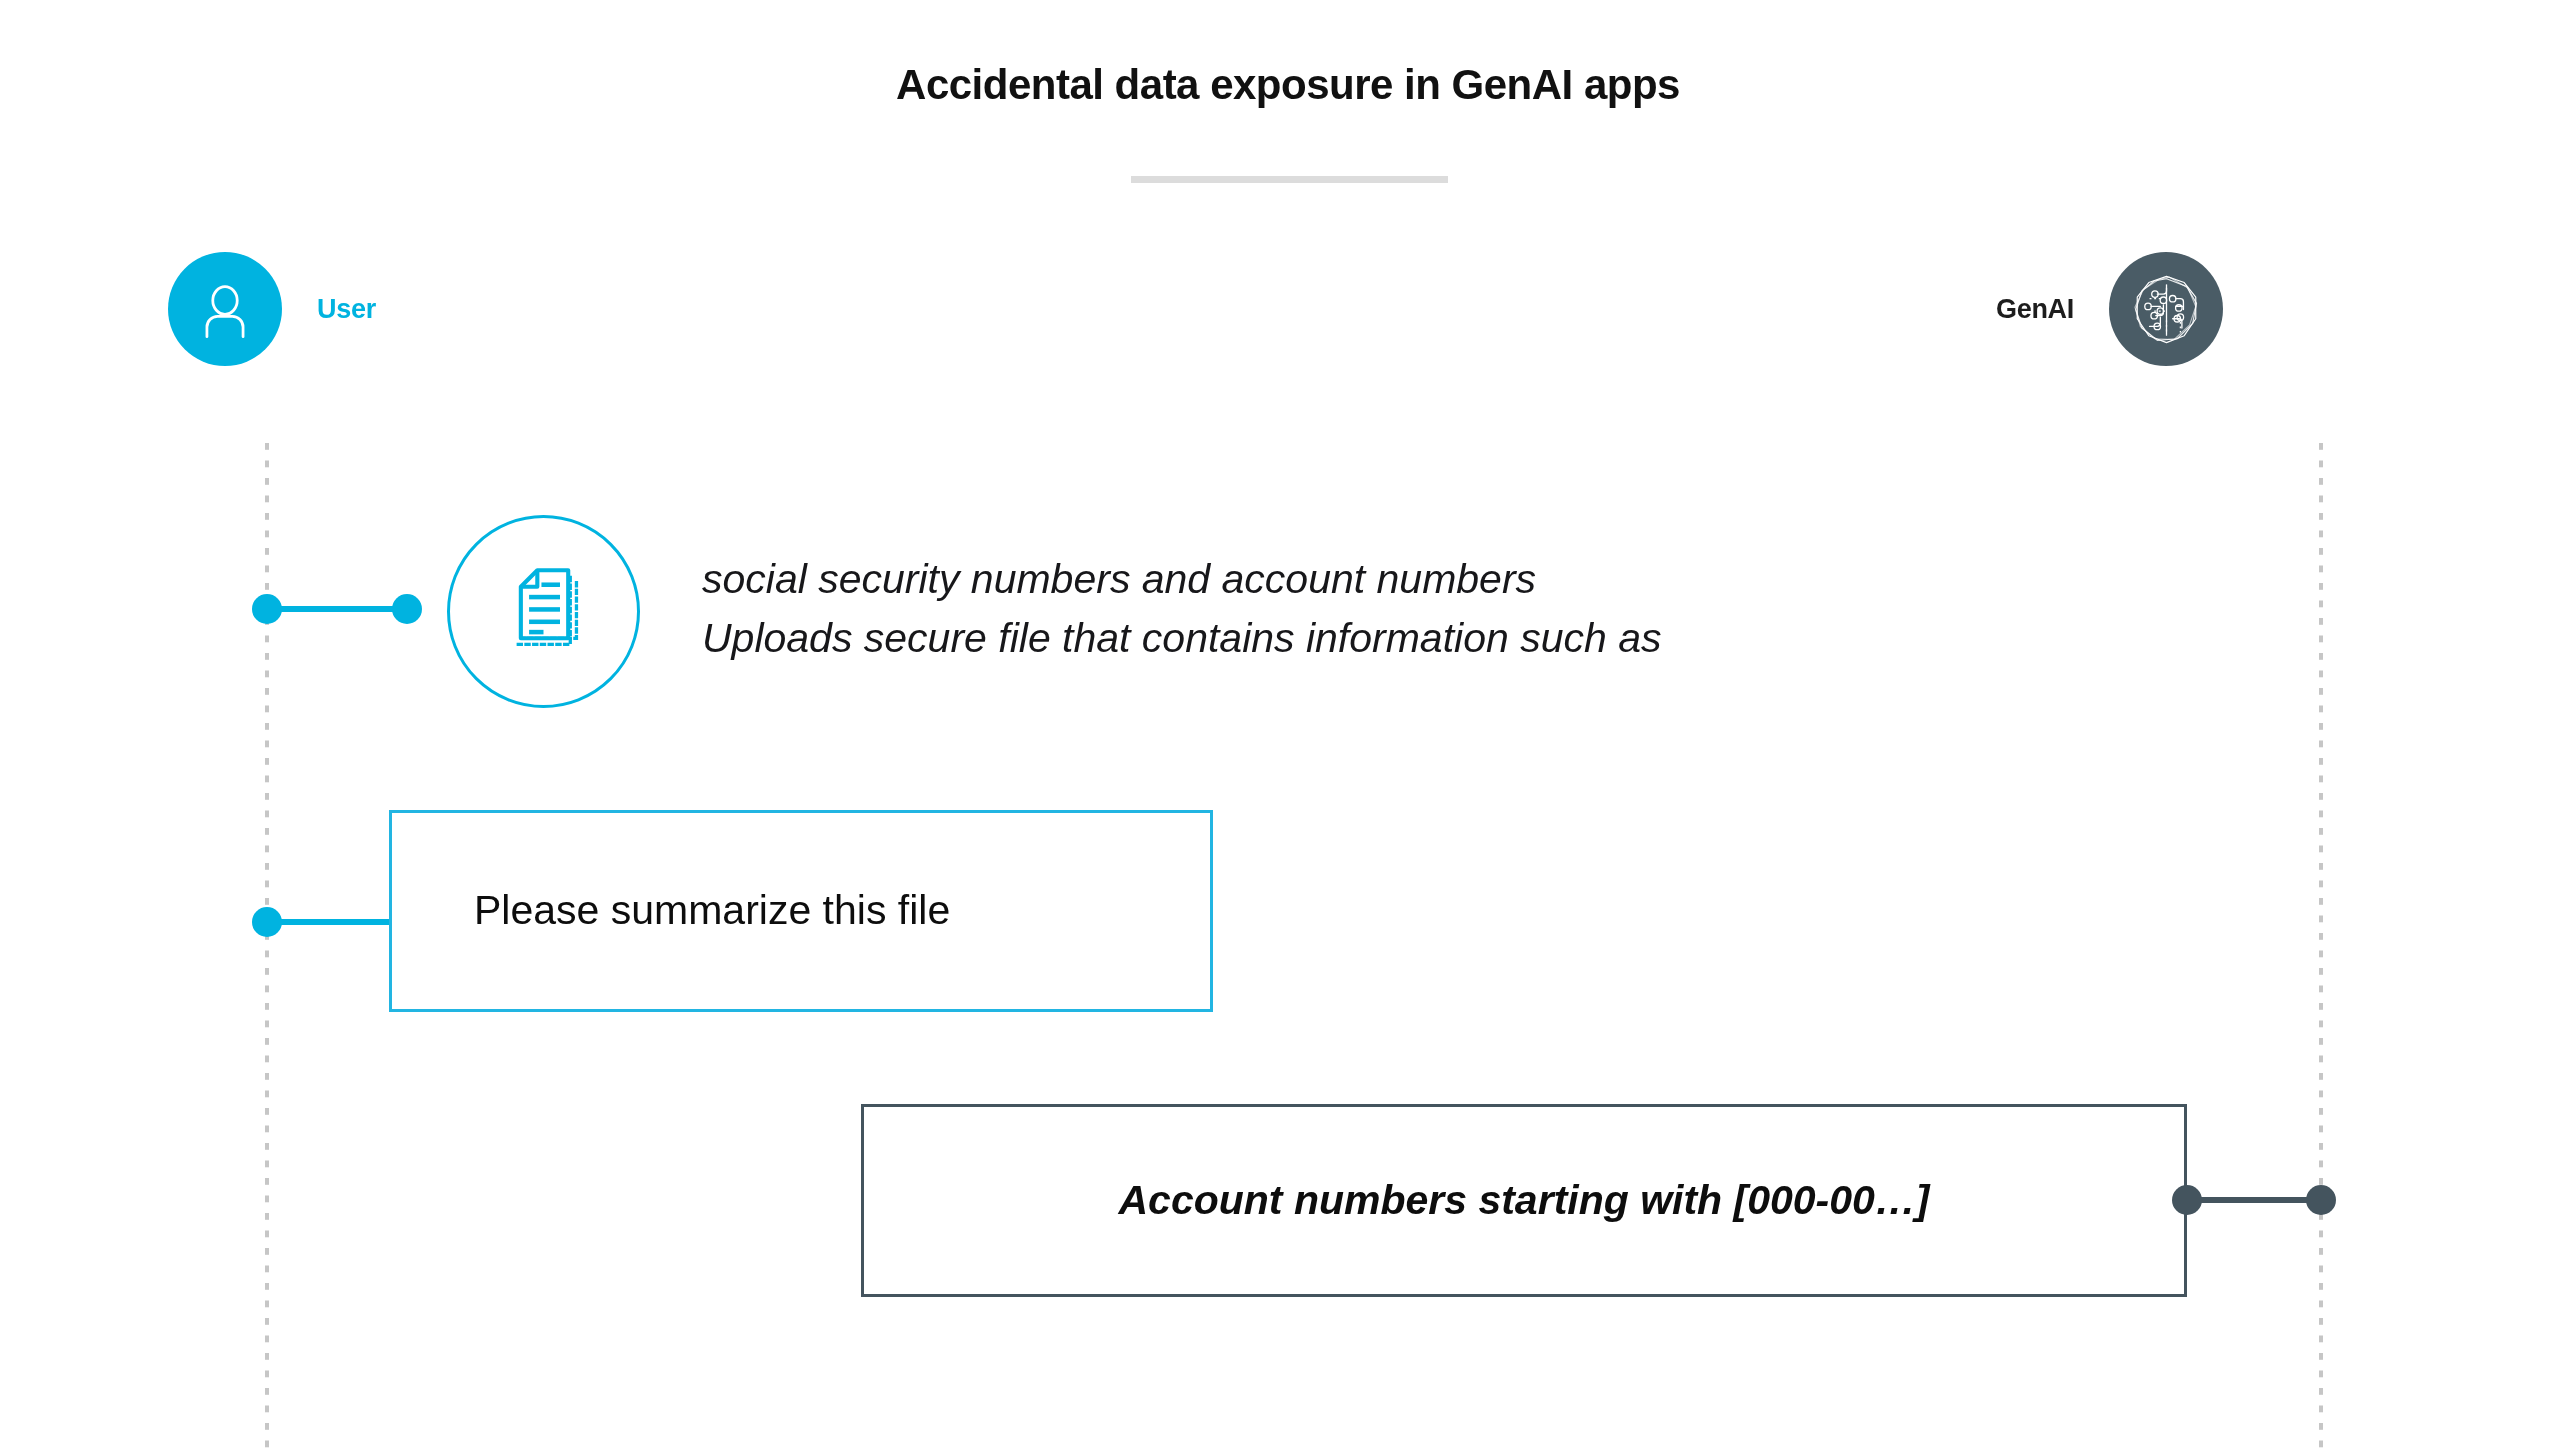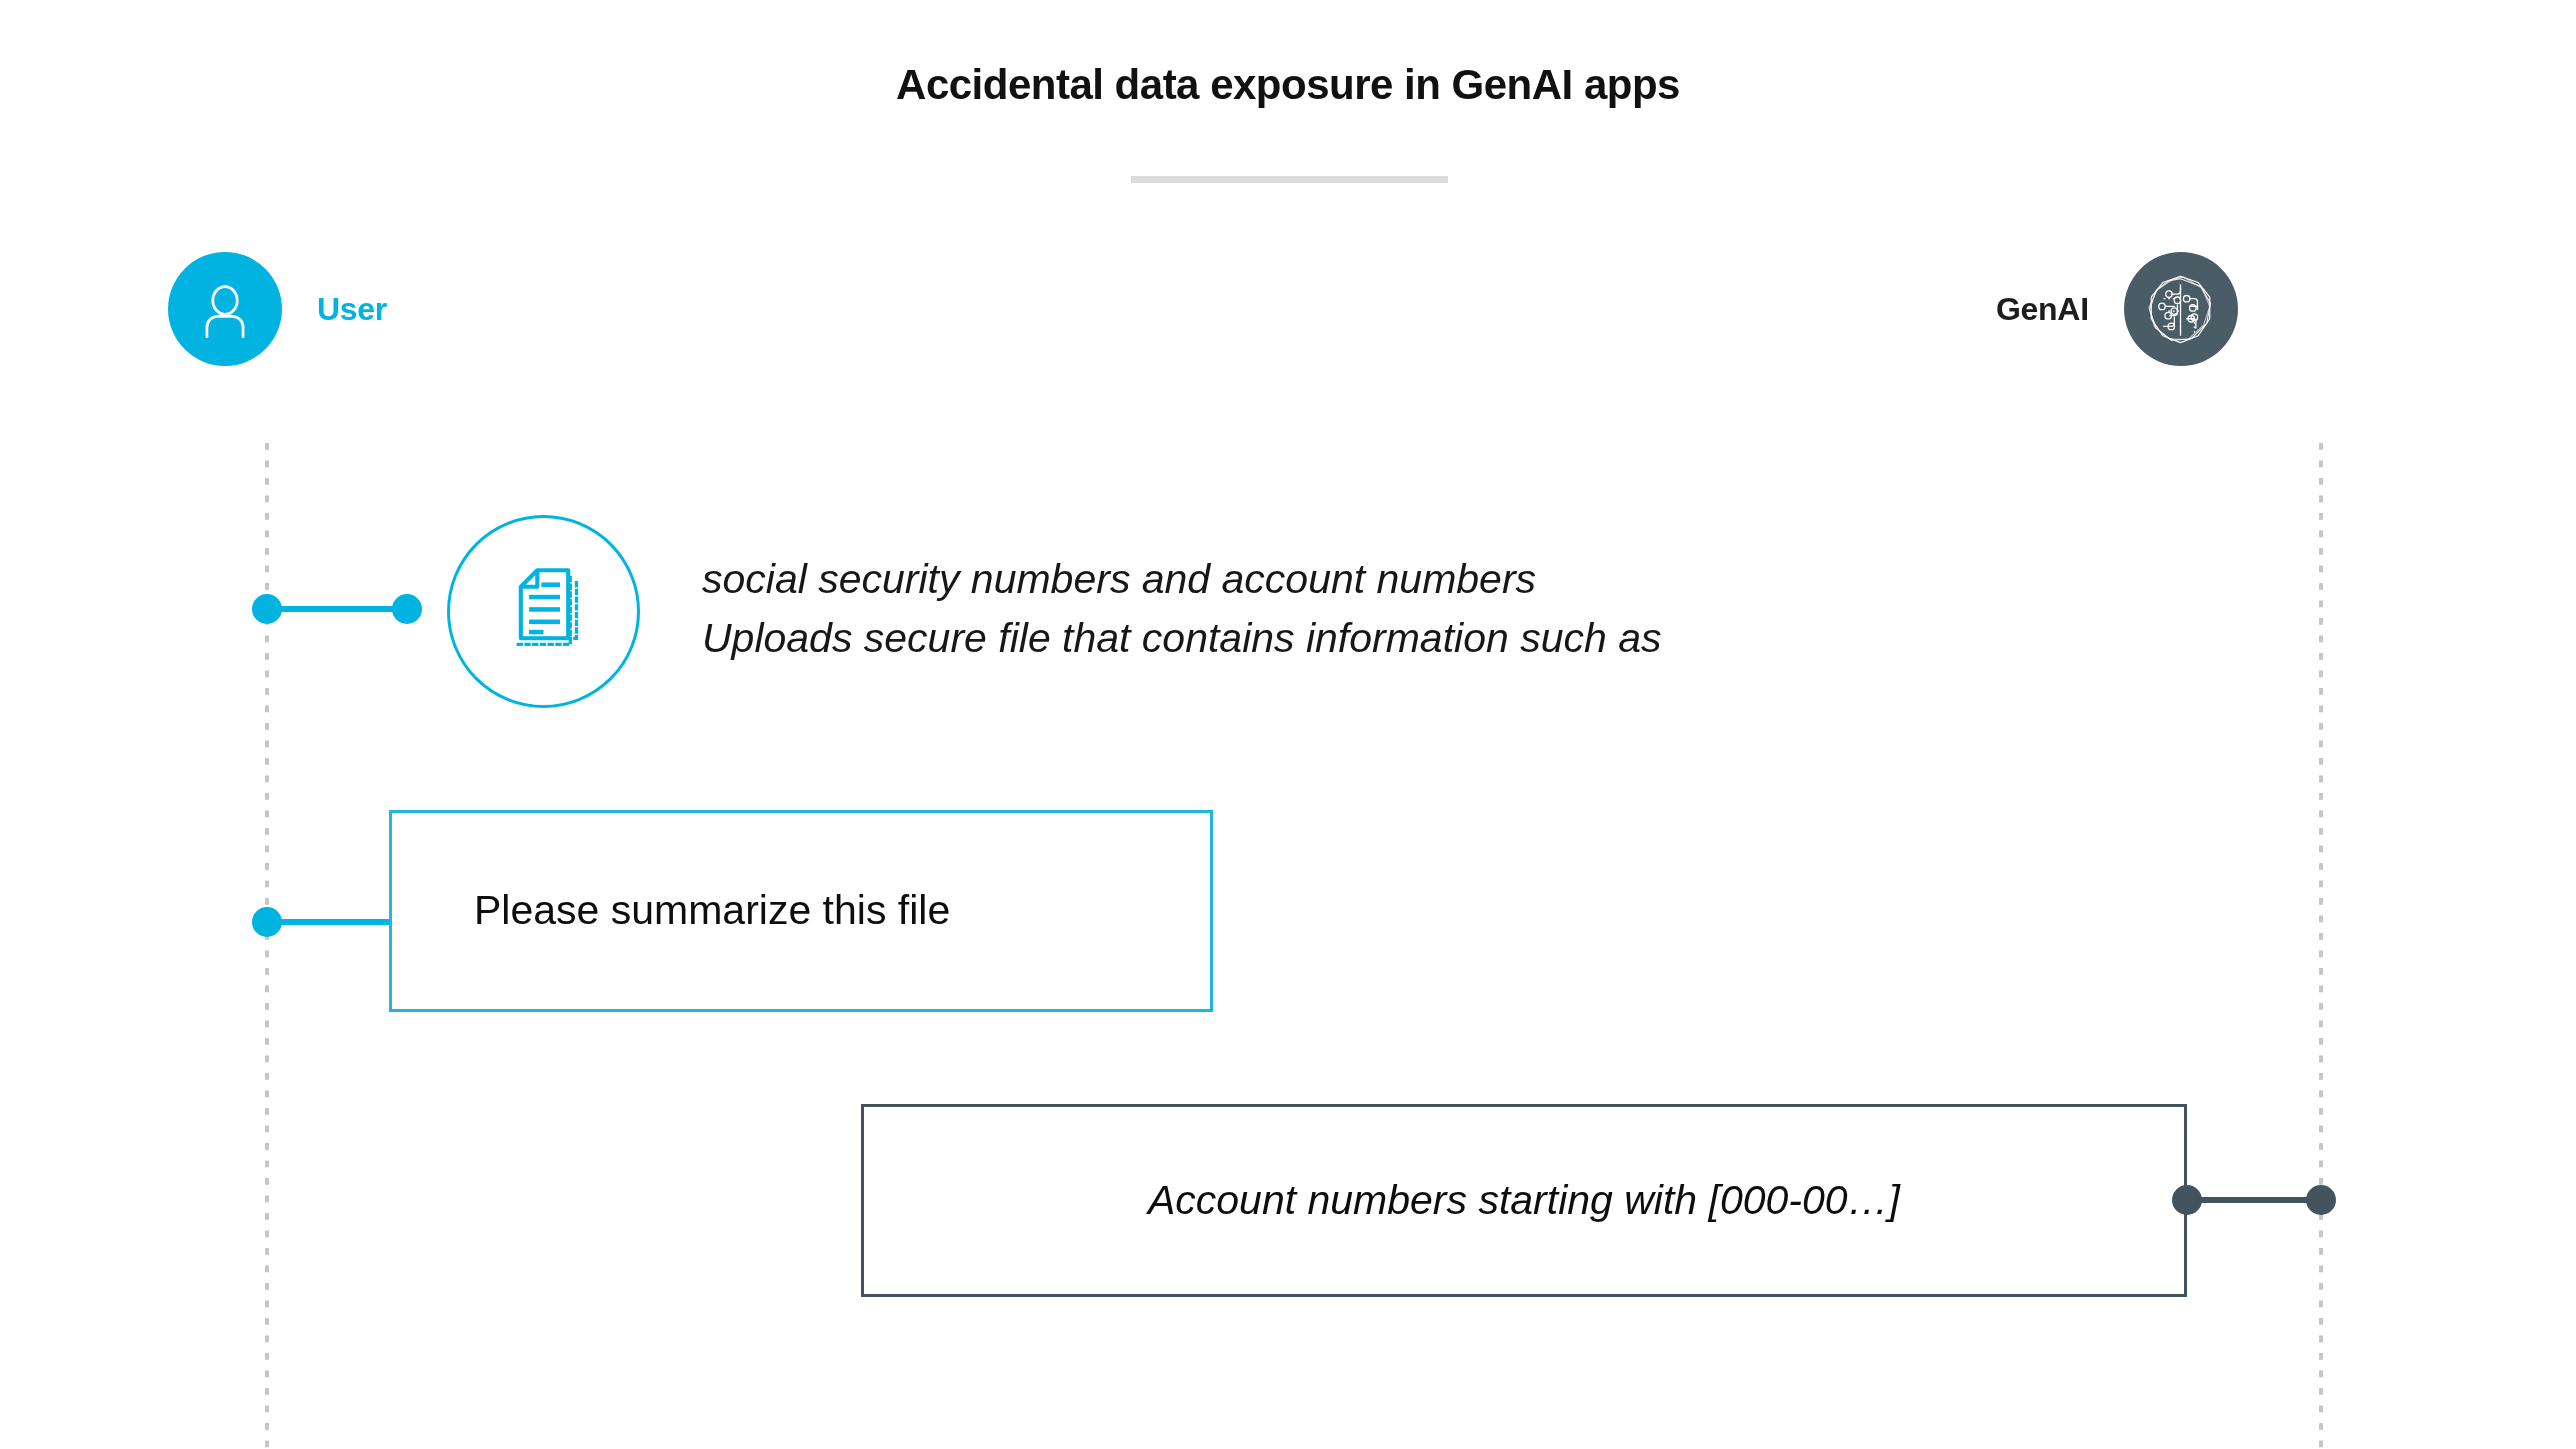--- a/index.html
+++ b/index.html
@@ -60,21 +60,21 @@
     border-radius: 50%;
     display: flex;
     align-items: center;
     justify-content: center;
     flex: 0 0 auto;
   }
   .avatar-user  { background: #00b3e0; }
   .avatar-genai { background: #4a5c66; }
 
   .actor-label {
-    font-size: 32px;
+    font-size: 27px;
     font-weight: 700;
     letter-spacing: -0.3px;
     white-space: nowrap;
   }
   .actor-user .actor-label  { color: #00b3e0; margin-left: 35px; }
   .actor-genai .actor-label { color: #1d1d1d; margin-right: 35px; order: -1; margin-left: 28px; }
 
   
   .lifeline {
     position: absolute;
@@ -182,21 +182,21 @@
 
   .msg-genai {
     left: 861px;
     top: 1104px;
     width: 1326px;
     height: 193px;
     border: 3.6px solid #44545e;
     justify-content: center;
   }
   .msg-genai .msg-text {
-    font-weight: 400;
+    font-weight: 700;
     font-style: italic;
     text-align: center;
   }
 </style>
 </head>
 <body>
 
 <div id="canvas">
 
   <div class="page-title">Accidental data exposure in GenAI apps</div>

